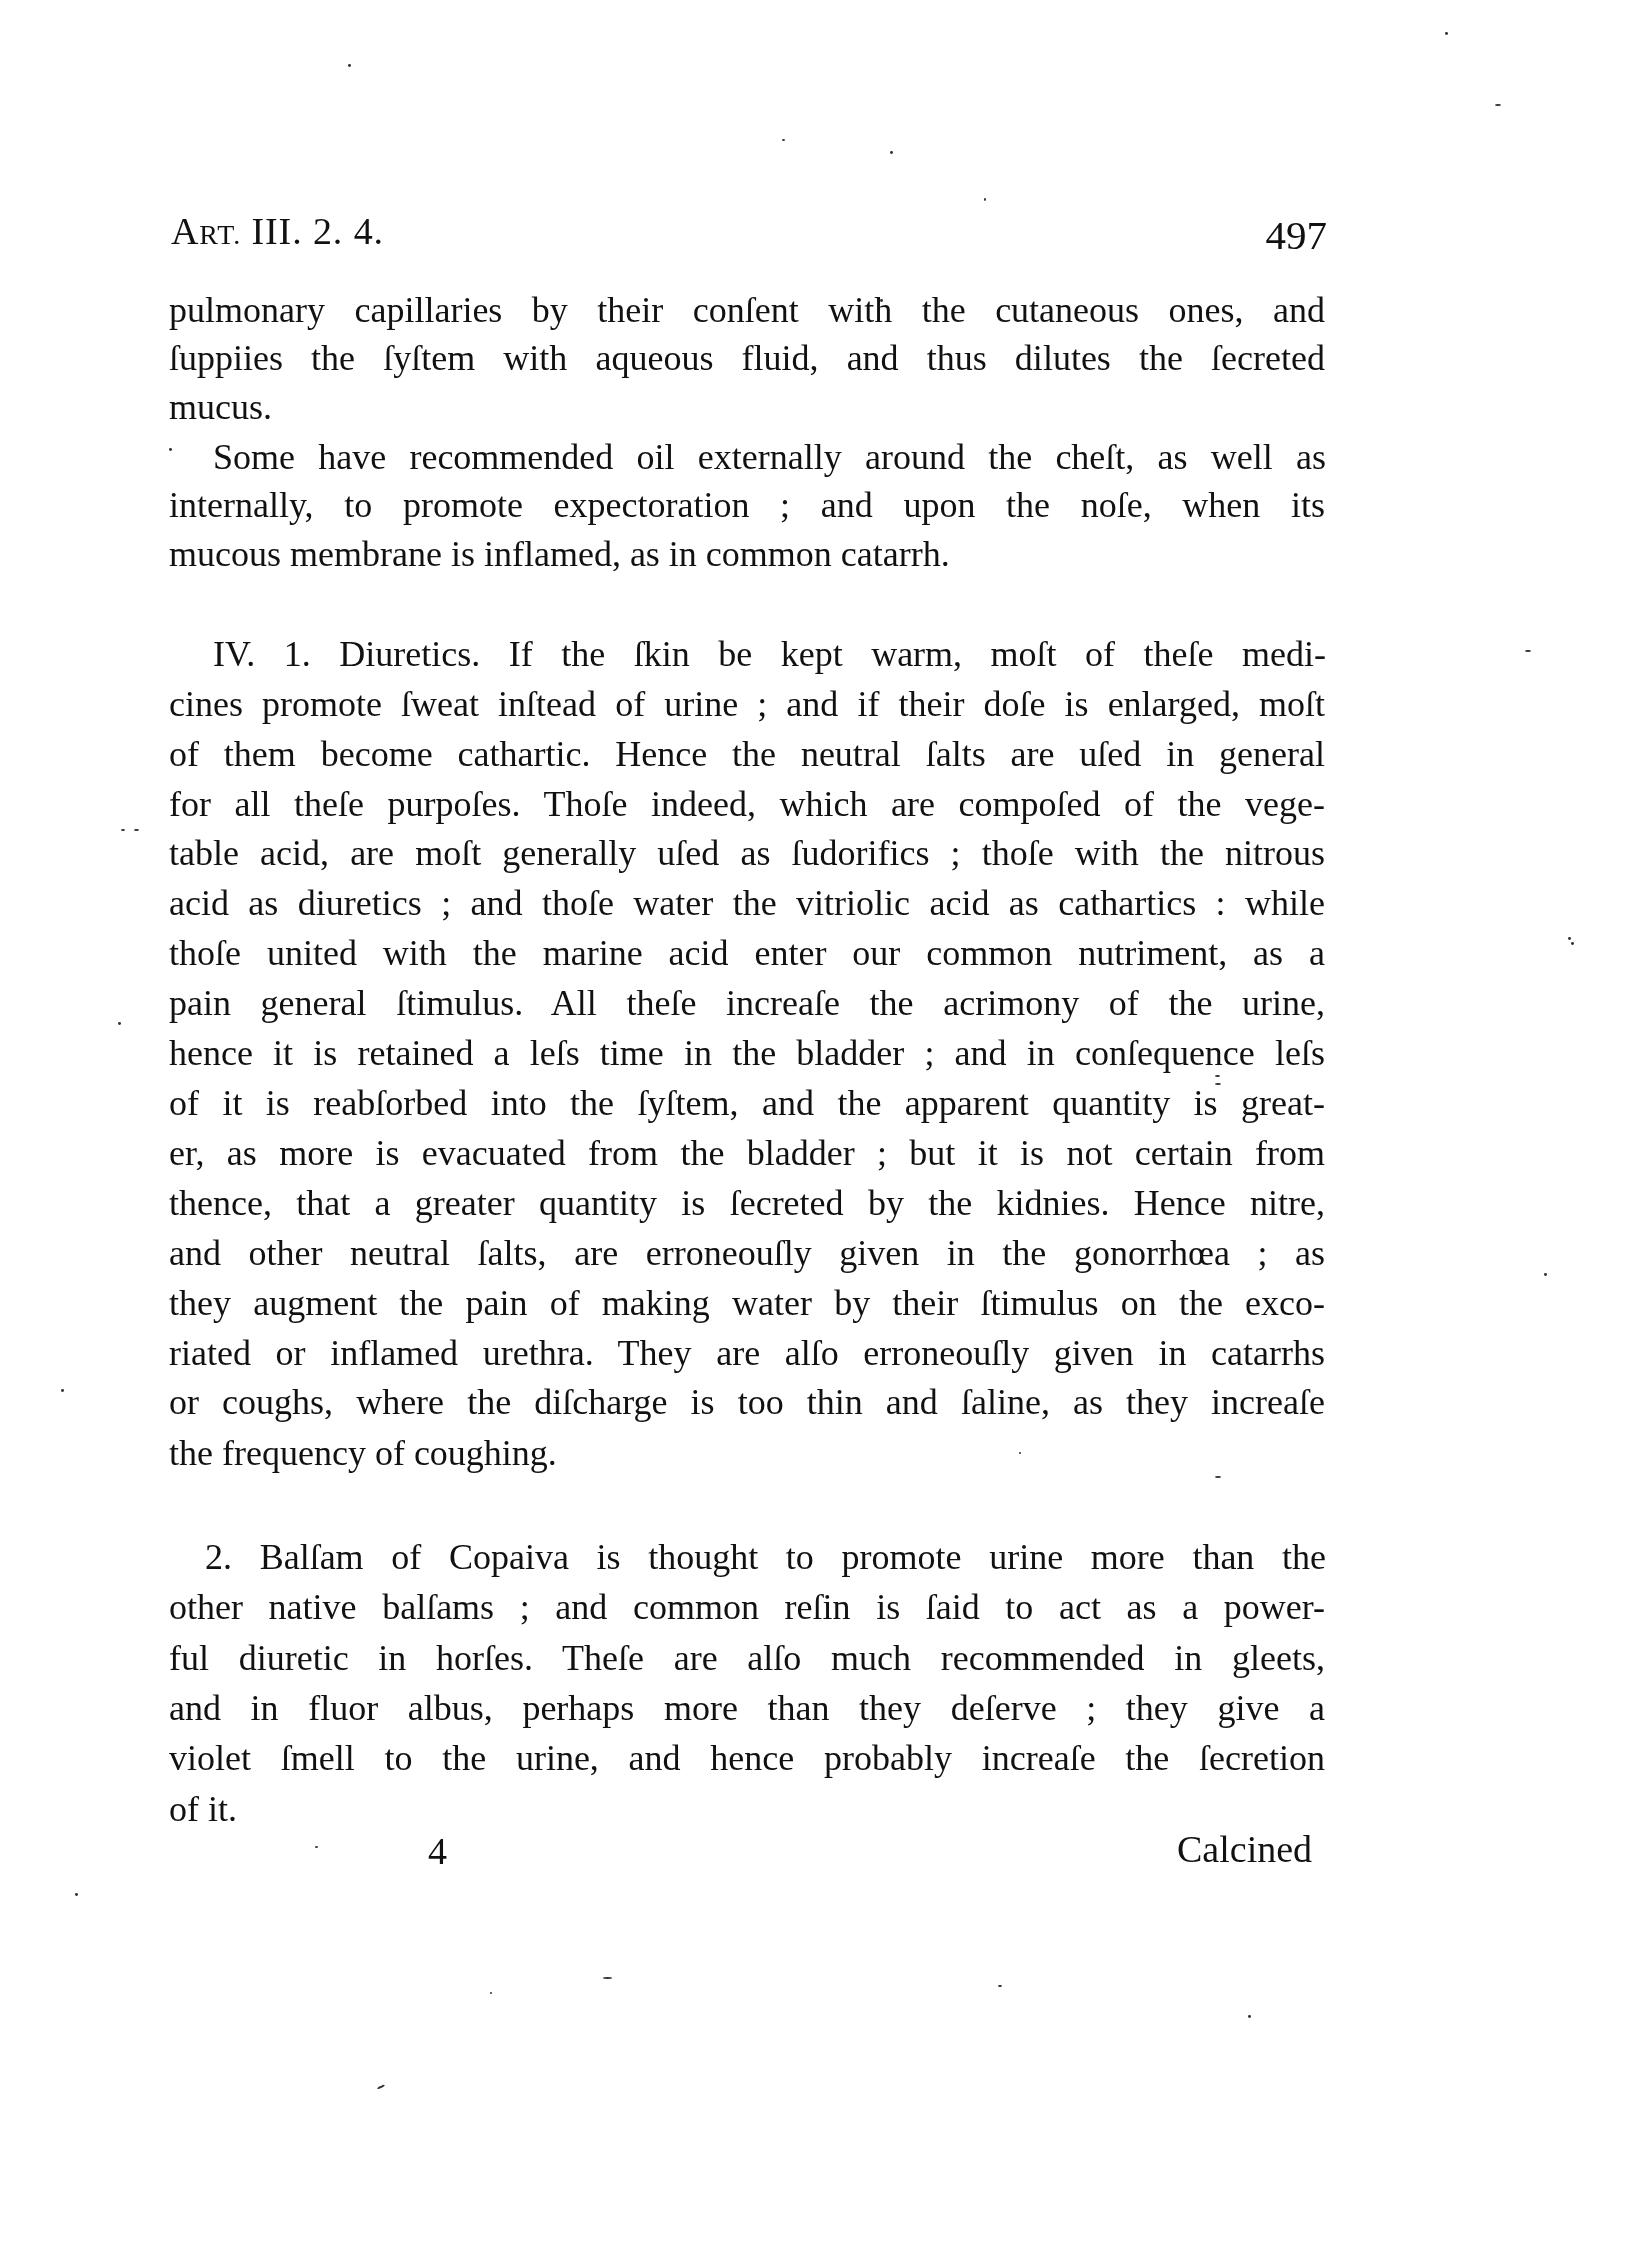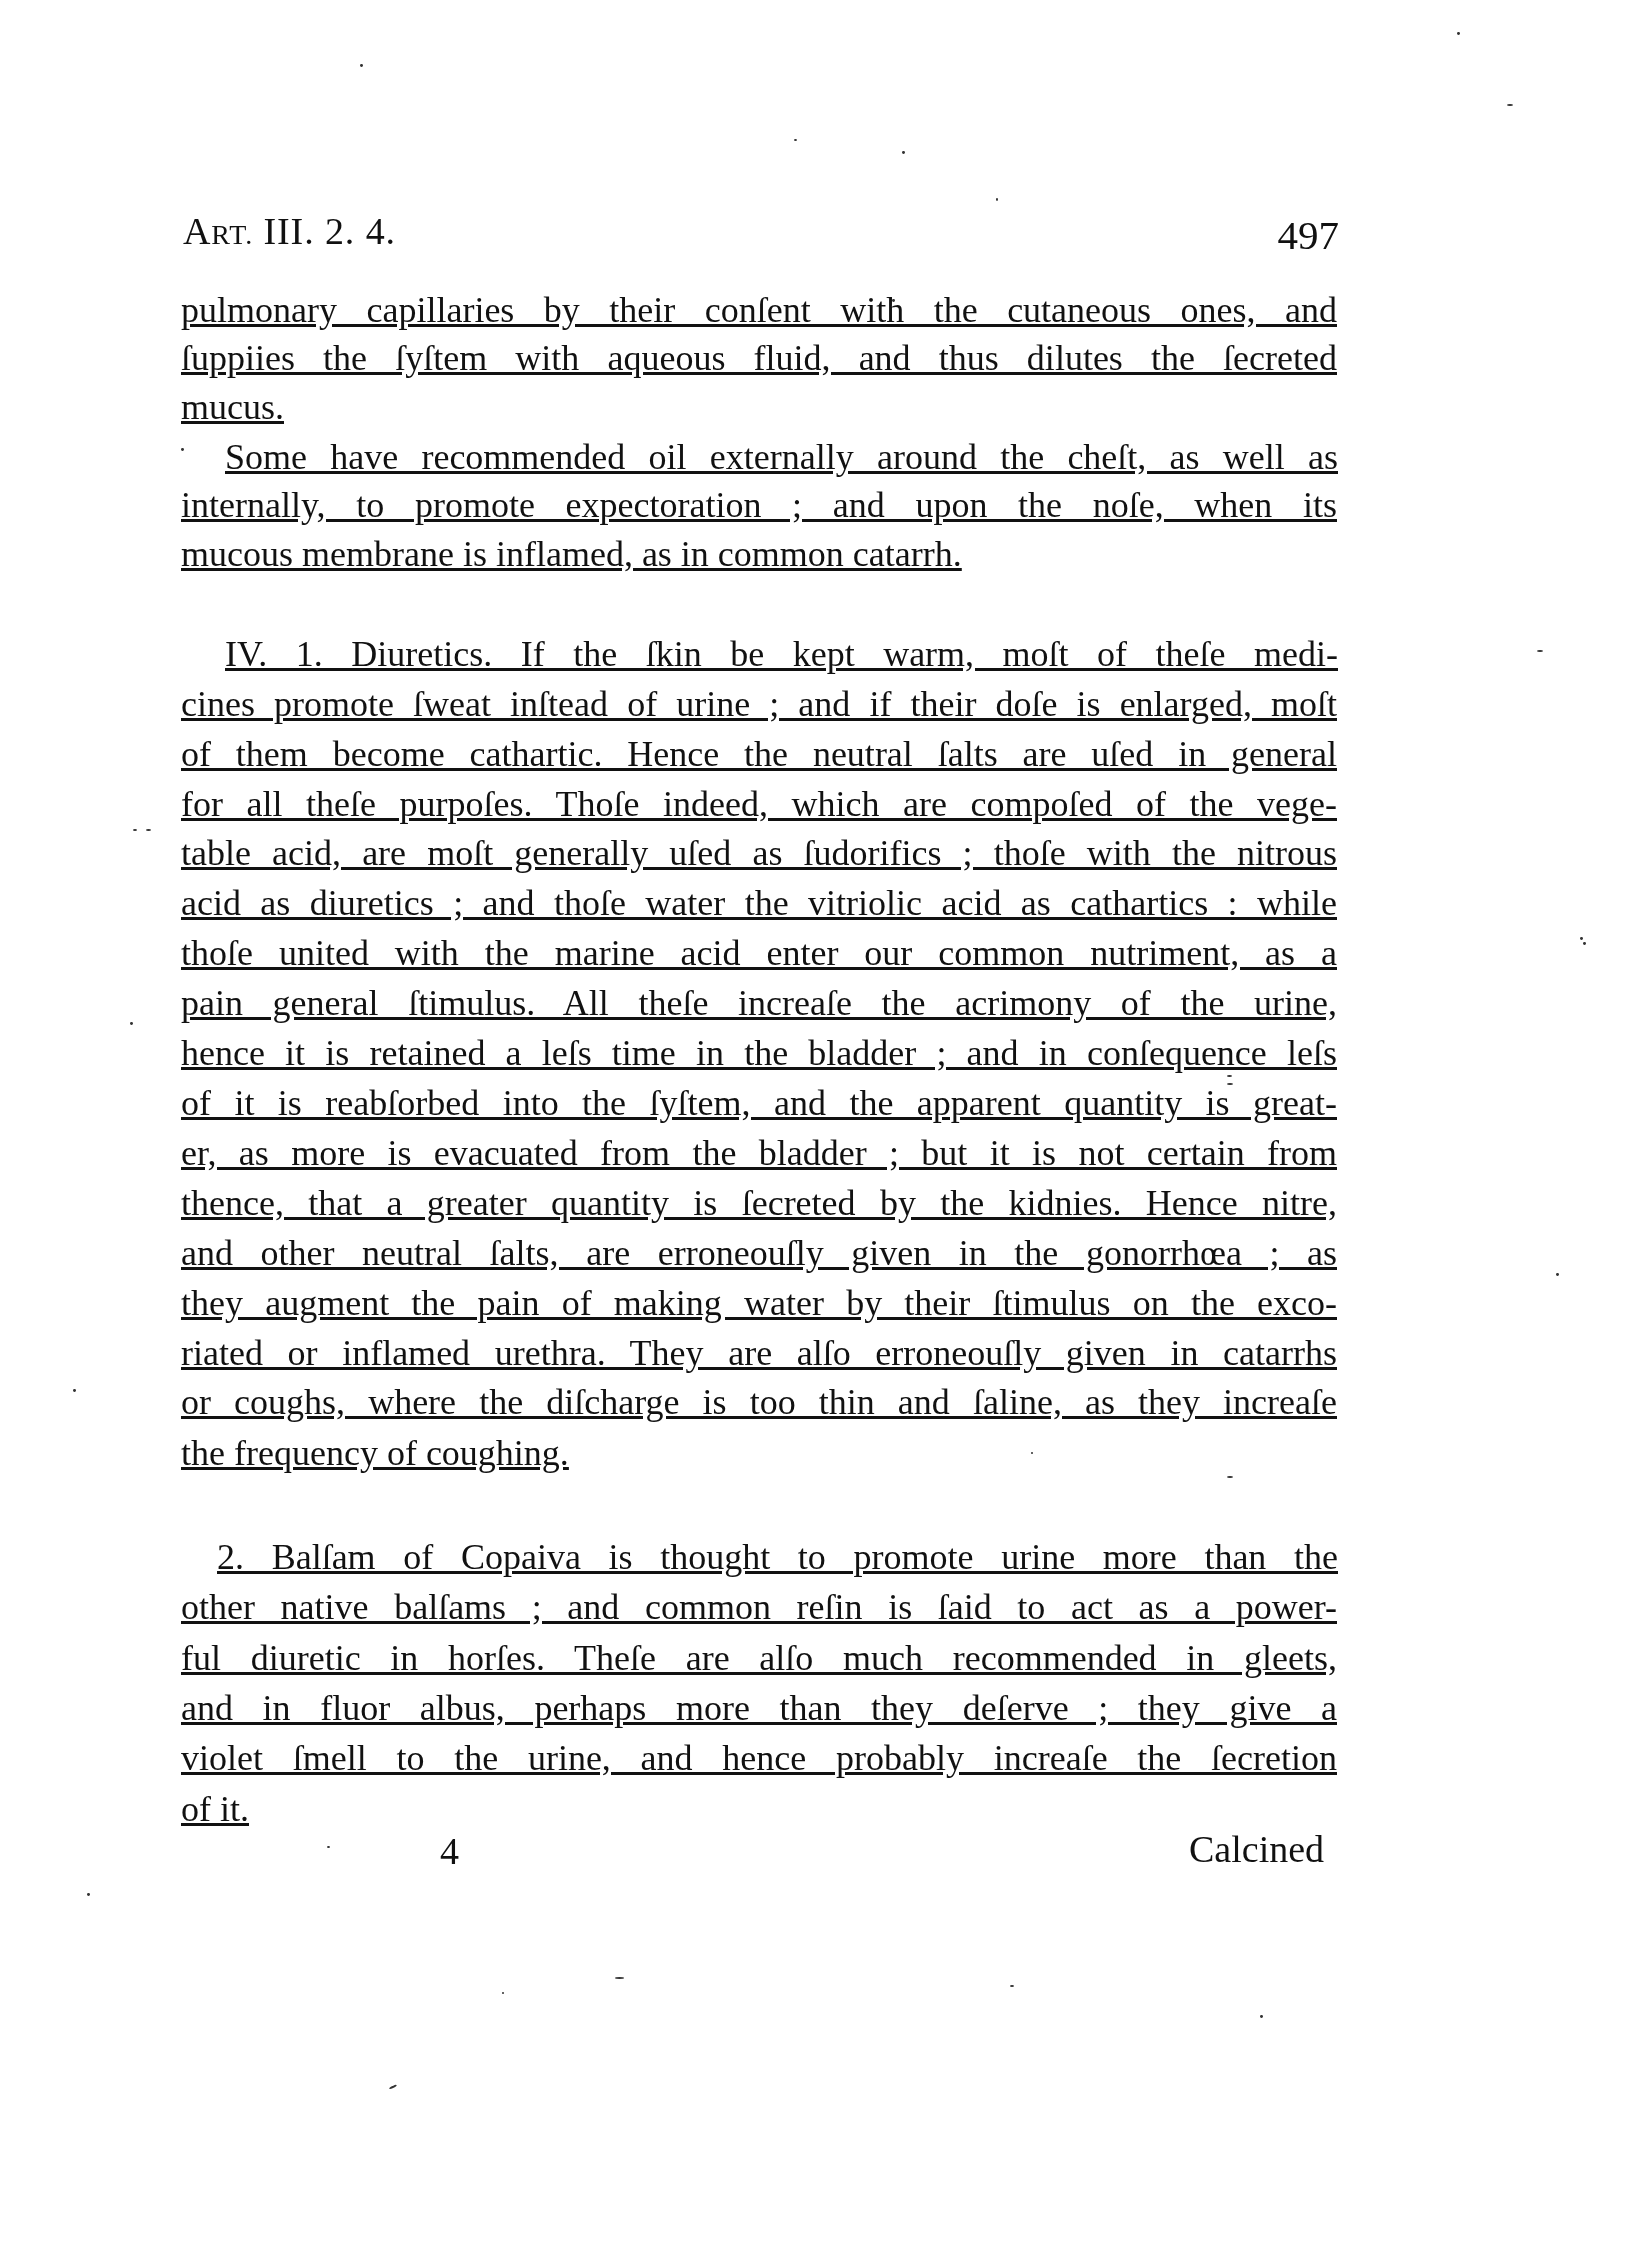--- a/index.html
+++ b/index.html
@@ -1,27 +1,27 @@
 <!DOCTYPE html>
 <html style="font-size:15px"><head>
 <meta charset="utf-8">
 <style>
   html, body { margin: 0; padding: 0; background: #ffffff; }
   body { width: 1627px; height: 2260px; position: relative; overflow: hidden; }
-  .page { position: absolute; left: 0; top: 0; width: 1560px; height: 2260px; background: #fff; color: #111; font-family: "Liberation Serif", "DejaVu Serif", serif; margin-left: 12px; }
+  .page { position: absolute; left: 0; top: 0; width: 1560px; height: 2260px; background: #fff; color: #111; font-family: "Liberation Serif", "DejaVu Serif", serif; }
   .running-head { position: absolute; left: 171px; width: 1156px; top: 209px; height: 47px; font-size: 38px; }
   .rh-left { position: absolute; left: 0; top: 0; letter-spacing: 0.9px; }
   .rh-left .sc { font-size: 28px; }
   .rh-center { position: absolute; left: 384px; top: -3.8px; font-size: 45px; letter-spacing: 8.5px; }
   .rh-right { position: absolute; right: 0; top: 1.9px; font-size: 41px; }
   .line { position: absolute; left: 169px; width: 1156px; font-size: 36px; line-height: 45px; height: 45px; text-align: justify; text-align-last: justify; white-space: nowrap; }
   .line.last { text-align-last: left; }
   .line.indent { left: 213px; width: 1113px; }
   .line.indent2 { left: 205px; width: 1121px; }
-  .line span.t { display: inline-block; width: 100%; white-space: normal; text-align: justify; text-align-last: justify; text-decoration: underline; }
+  .line span.t { display: inline-block; width: 100%; white-space: normal; text-align: justify; text-align-last: justify; }
   .line.last span.t { text-align-last: left; }
   .signature { position: absolute; left: 428px; top: 1829px; font-size: 38px; }
   .catchword { position: absolute; left: 1177px; top: 1827px; font-size: 38px; }
   .speck { position: absolute; background: #333; border-radius: 50%; }
 </style>
 </head>
 <body>
 
 <div class="page">
 

